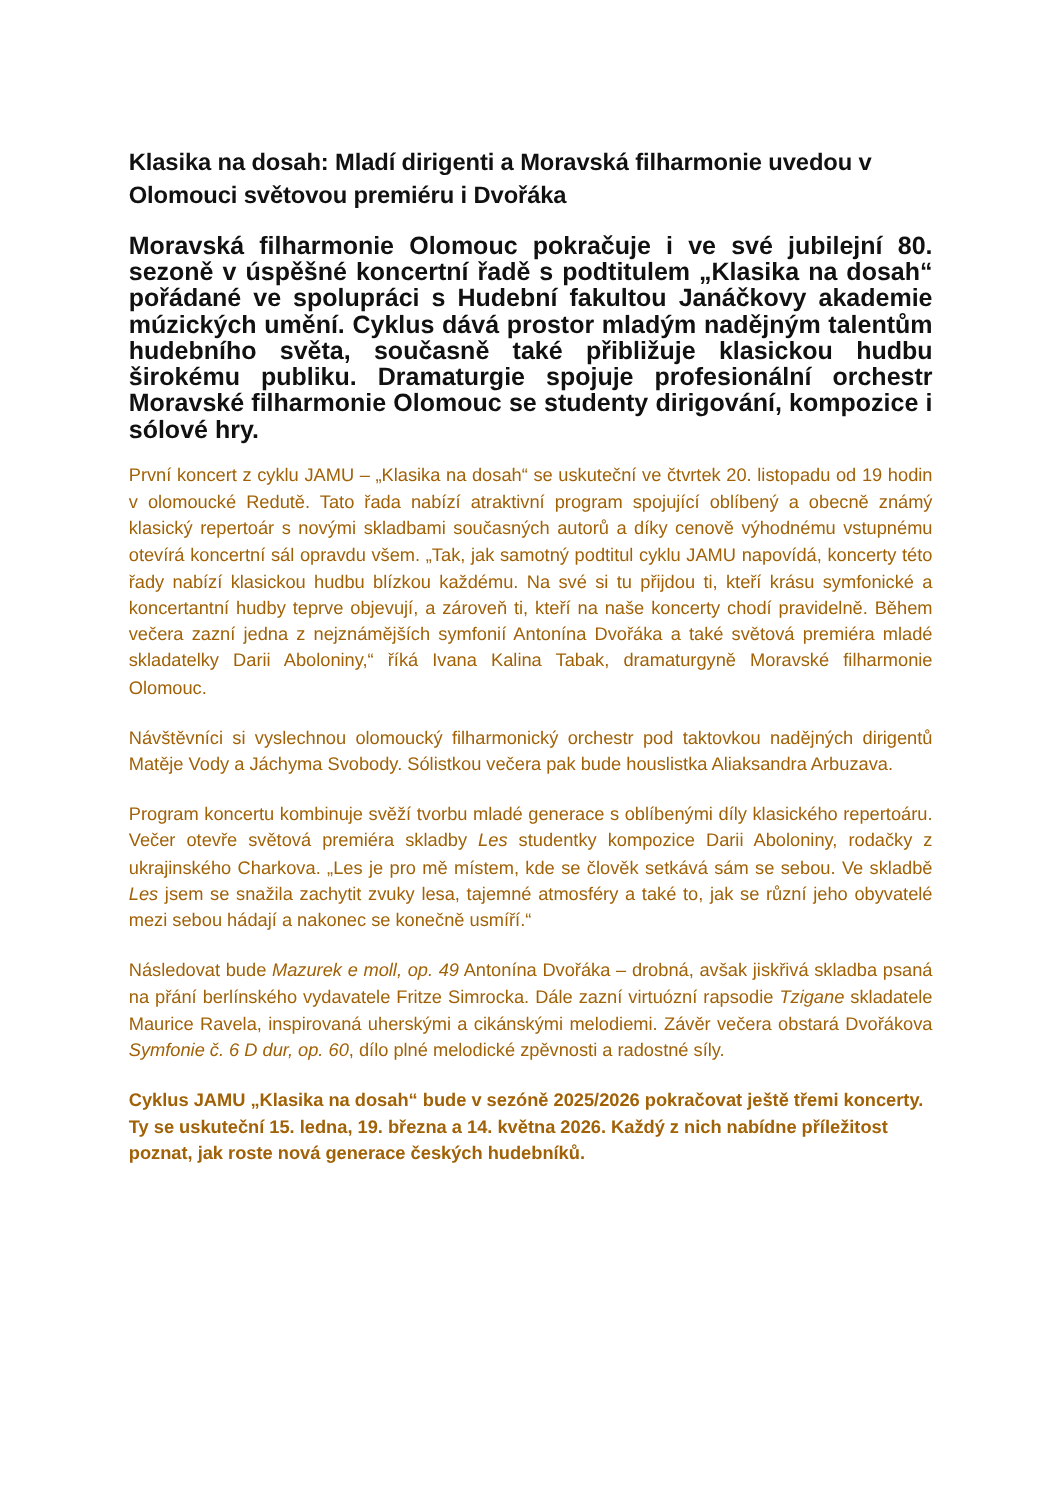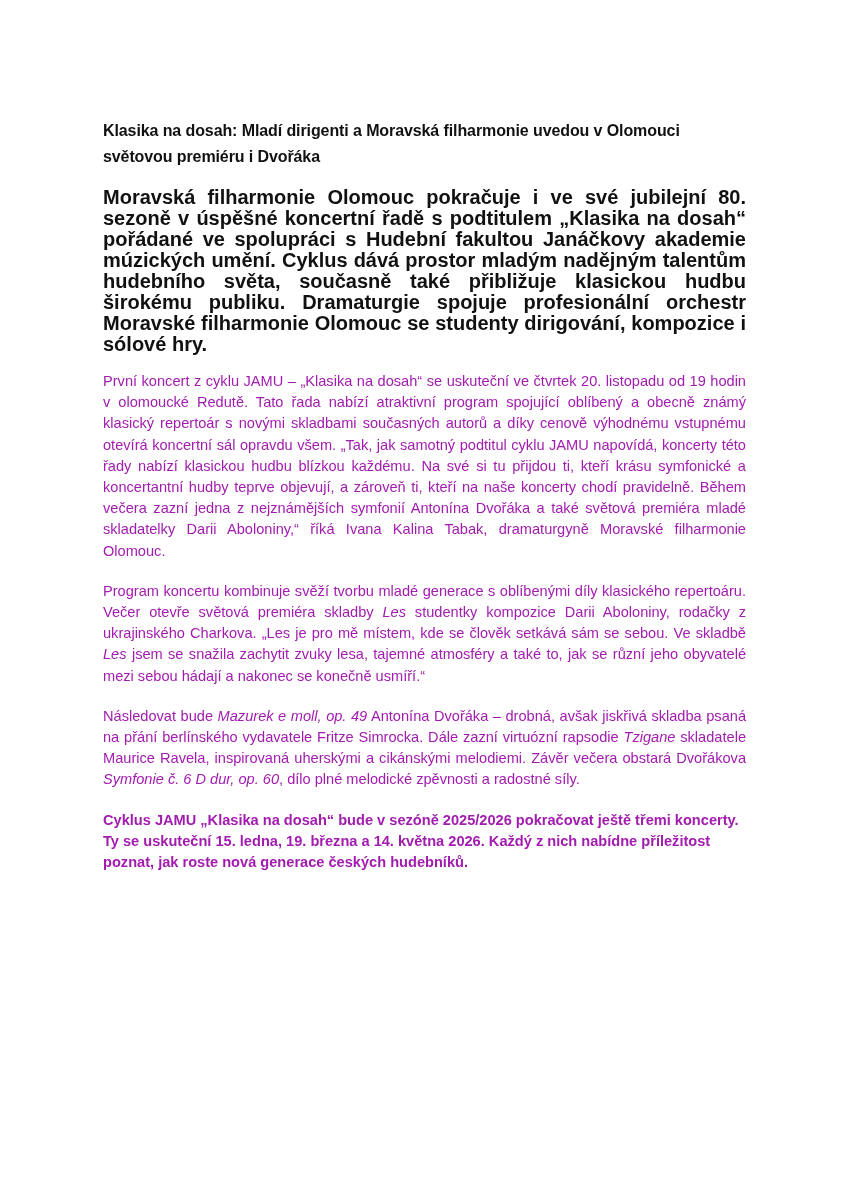--- a/index.html
+++ b/index.html
@@ -2,45 +2,48 @@
 <html><head>
 <meta charset="utf-8">
 <style>
   html, body { margin: 0; padding: 0; background: #ffffff; }
   body { width: 848px; height: 1200px; position: relative; overflow: hidden; }
   .page {
     position: absolute; left: 103px; top: 118px; width: 643px;
     font-family: "Liberation Sans", sans-serif; color: #111111;
   }
   .title {
-    font-size: 16px; font-weight: bold; line-height: 26px;
+    font-size: 19px; font-weight: bold; line-height: 26px;
     margin: 0 0 17px 0; letter-spacing: -0.1px;
   }
   .lead {
     font-size: 20px; font-weight: bold; line-height: 21px;
     text-align: justify; margin: 0 0 16px 0;
   }
   .para {
     font-size: 14.6px; line-height: 21.2px; text-align: justify;
-    margin: 0 0 19px 0; color: #a21caf;
+    margin: 0 0 19px 0; color: #a16207;
   }
   .para:last-child { text-align: left; font-weight: bold; }
   em { }
 </style>
 </head>
 <body>
 
 <div class="page">
   <h1 class="title">Klasika na dosah: Mladí dirigenti a Moravská filharmonie uvedou v Olomouci světovou premiéru i Dvořáka</h1>
   <p class="lead">Moravská filharmonie Olomouc pokračuje i ve své jubilejní 80. sezoně v úspěšné koncertní řadě s podtitulem „Klasika na dosah“ pořádané ve spolupráci s Hudební fakultou Janáčkovy akademie múzických umění. Cyklus dává prostor mladým nadějným talentům hudebního světa, současně také přibližuje klasickou hudbu širokému publiku. Dramaturgie spojuje profesionální orchestr Moravské filharmonie Olomouc se studenty dirigování, kompozice i sólové hry.</p>
 
   <p class="para">
     <span>První koncert z cyklu JAMU – „Klasika na dosah“ se uskuteční ve čtvrtek 20. listopadu od 19 hodin v olomoucké Redutě. Tato řada nabízí atraktivní program spojující oblíbený a obecně známý klasický repertoár s novými skladbami současných autorů a díky cenově výhodnému vstupnému otevírá koncertní sál opravdu všem. „Tak, jak samotný podtitul cyklu JAMU napovídá, koncerty této řady nabízí klasickou hudbu blízkou každému. Na své si tu přijdou ti, kteří krásu symfonické a koncertantní hudby teprve objevují, a zároveň ti, kteří na naše koncerty chodí pravidelně. Během večera zazní jedna z nejznámějších symfonií Antonína Dvořáka a také světová premiéra mladé skladatelky Darii Aboloniny,“ říká Ivana Kalina Tabak, dramaturgyně Moravské filharmonie Olomouc.</span>
   </p>
 
+  <p class="para">
+    <span>Návštěvníci si vyslechnou olomoucký filharmonický orchestr pod taktovkou nadějných dirigentů Matěje Vody a Jáchyma Svobody. Sólistkou večera pak bude houslistka Aliaksandra Arbuzava.</span>
+  </p>
 
   <p class="para">
     <span>Program koncertu kombinuje svěží tvorbu mladé generace s oblíbenými díly klasického repertoáru. Večer otevře světová premiéra skladby </span><em>Les</em><span> studentky kompozice Darii Aboloniny, rodačky z ukrajinského Charkova. „Les je pro mě místem, kde se člověk setkává sám se sebou. Ve skladbě </span><em>Les</em><span> jsem se snažila zachytit zvuky lesa, tajemné atmosféry a také to, jak se různí jeho obyvatelé mezi sebou hádají a nakonec se konečně usmíří.“</span>
   </p>
 
   <p class="para">
     <span>Následovat bude </span><em>Mazurek e moll, op. 49</em><span> Antonína Dvořáka – drobná, avšak jiskřivá skladba psaná na přání berlínského vydavatele Fritze Simrocka. Dále zazní virtuózní rapsodie </span><em>Tzigane</em><span> skladatele Maurice Ravela, inspirovaná uherskými a cikánskými melodiemi. Závěr večera obstará Dvořákova </span><em>Symfonie č. 6 D dur, op. 60</em><span>, dílo plné melodické zpěvnosti a radostné síly.</span>
   </p>
 
   <p class="para">

